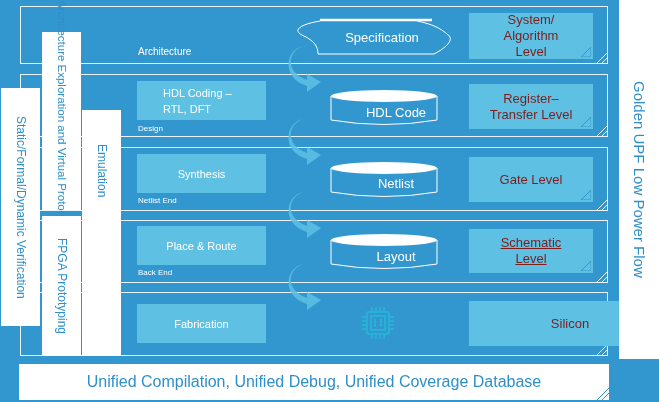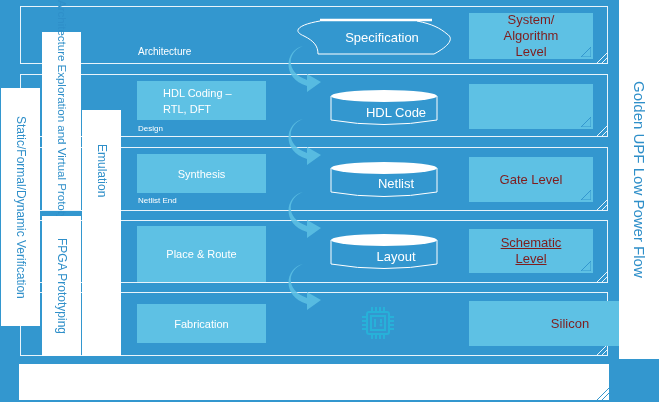--- a/index.html
+++ b/index.html
@@ -45,21 +45,21 @@
     </svg>
 </div>
 
 <div class="sublabel" style="top:46px;font-size:10px;">Architecture</div>
 <div class="sublabel" style="top:124px;">Design</div>
 <div class="sublabel" style="top:196px;">Netlist End</div>
 <div class="sublabel" style="top:268px;">Back End</div>
 
 <div class="stage" style="left:137px;top:81px;width:129px;height:39px;padding:0 26px;box-sizing:border-box;">HDL Coding – RTL, DFT</div>
 <div class="stage" style="left:137px;top:154px;width:129px;height:39px;">Synthesis</div>
-<div class="stage" style="left:137px;top:226px;width:129px;height:56px;">Place &amp; Route</div>
+<div class="stage" style="left:137px;top:226px;width:129px;height:39px;">Place &amp; Route</div>
 <div class="stage" style="left:137px;top:304px;width:129px;height:39px;">Fabrication</div>
 
 <svg style="position:absolute;left:292px;top:18px;" width="170" height="40" viewBox="0 0 170 40">
   <path d="M28 2 L140 2" stroke="#fff" stroke-width="2.5"></path>
   <path d="M28 3 C10 6, -2 12, 12 18 C22 23, 26 28, 26 36 L142 36 C150 32, 165 22, 155 16 C148 10, 140 6, 125 3" fill="none" stroke="#fff" stroke-width="1"></path>
 </svg>
 <div class="cyl-label" style="left:322px;width:120px;top:30px;">Specification</div>
 
 <svg class="cyl" style="top:89px;" viewBox="0 0 108 38">
   <path d="M1 7 L1 31 Q54 40 107 31 L107 7" fill="none" stroke="#fff" stroke-width="1"></path>
@@ -102,20 +102,21 @@
   <path d="M18 2 C2 8, 0 28, 22 36 L22 30 L36 38 L22 48 L22 42 C-4 34, 0 6, 18 2 Z" fill="#5ec1e4" opacity="0.85"></path>
 </svg>
 
 <div class="level" style="top:13px;height:46px;">
   <span style="padding:0 18px;">System/ Algorithm Level</span>
   <svg class="tri" viewBox="0 0 10 10">
       <path d="M10 0 L10 10 L0 10 Z" fill="none" stroke="#3397cf" stroke-width="1"></path>
     </svg>
 </div>
 <div class="level" style="top:84px;height:45px;">
+  <span style="padding:0 20px;">Register– Transfer Level</span>
   <svg class="tri" viewBox="0 0 10 10">
       <path d="M10 0 L10 10 L0 10 Z" fill="none" stroke="#3397cf" stroke-width="1"></path>
     </svg>
 </div>
 <div class="level" style="top:157px;height:45px;">
   <span>Gate Level</span>
   <svg class="tri" viewBox="0 0 10 10">
       <path d="M10 0 L10 10 L0 10 Z" fill="none" stroke="#3397cf" stroke-width="1"></path>
     </svg>
 </div>
@@ -143,16 +144,17 @@
 </div>
 <div class="vbar" style="left:82px;top:110px;width:39px;height:246px;align-items:flex-start;padding-top:34px;box-sizing:border-box;">
   <span class="vtext">Emulation</span>
 </div>
 
 <div class="vbar" style="left:619px;top:0px;width:40px;height:359px;">
   <span class="vtext" style="font-size:15px;">Golden UPF Low Power Flow</span>
 </div>
 
 <div style="position:absolute;left:19px;top:364px;width:590px;height:36px;background:#fff;color:#2f8fc9;font-size:16px;display:flex;align-items:center;justify-content:center;">
+  <span>Unified Compilation, Unified Debug, Unified Coverage Database</span>
   <svg style="position:absolute;right:0;bottom:0;" width="12" height="12" viewBox="0 0 12 12">
       <path d="M12 0 L0 12 M12 5 L5 12" stroke="#3397cf" stroke-width="1"></path>
     </svg>
 </div>
 
 </body></html>

